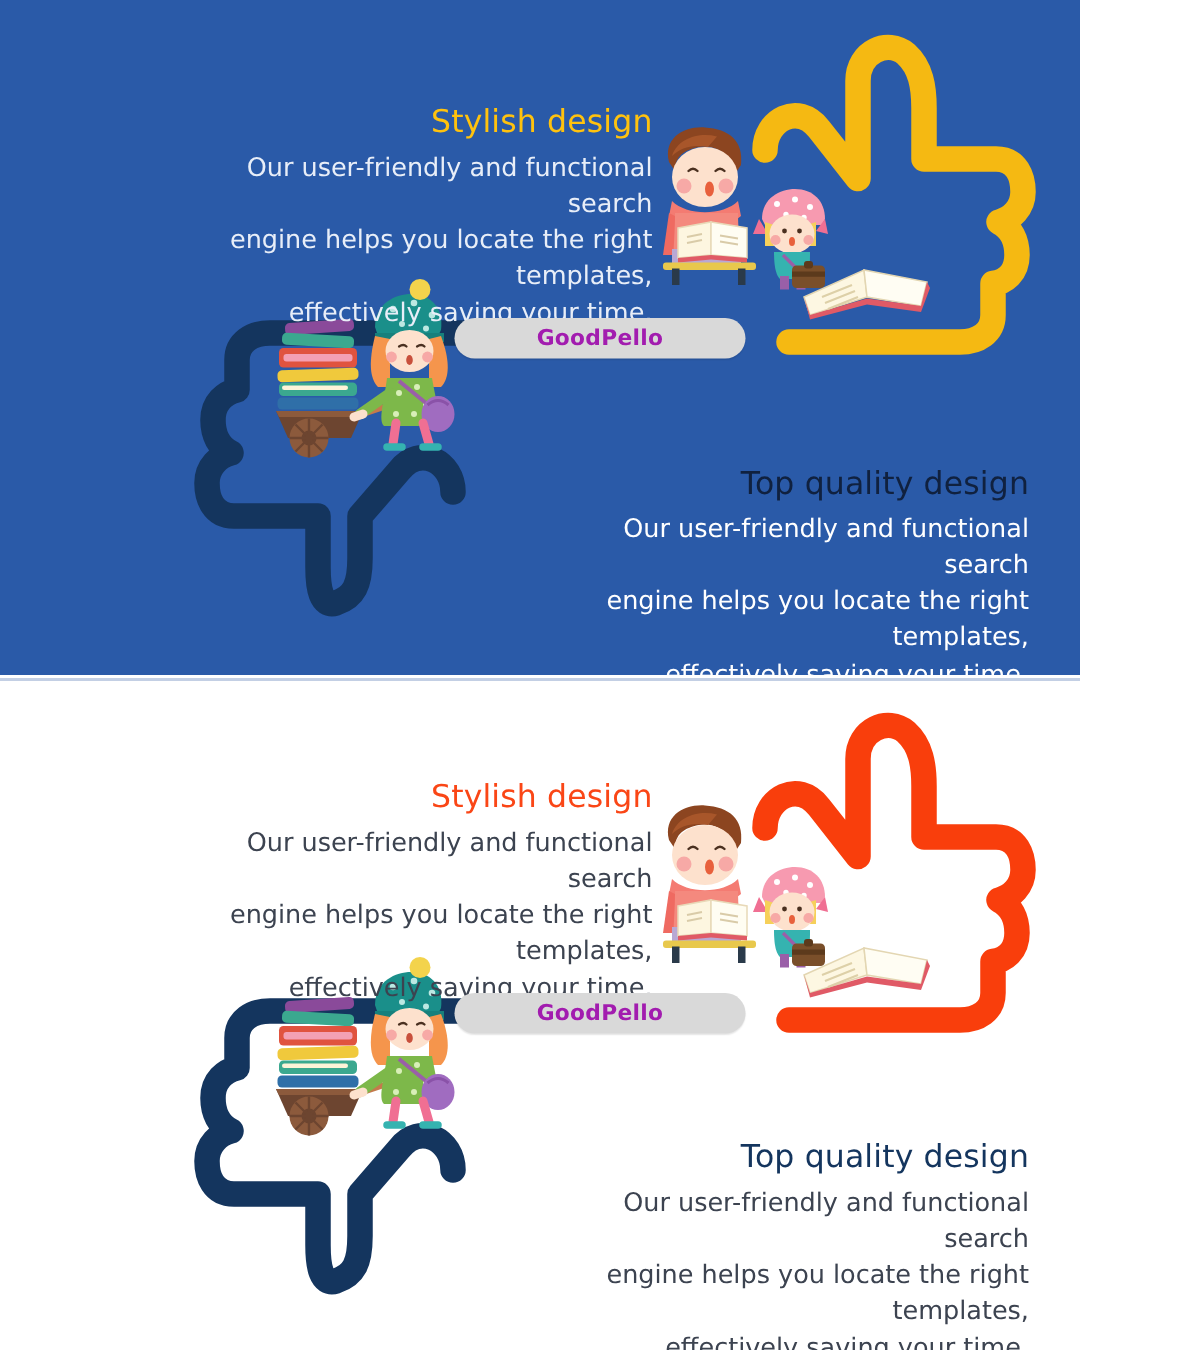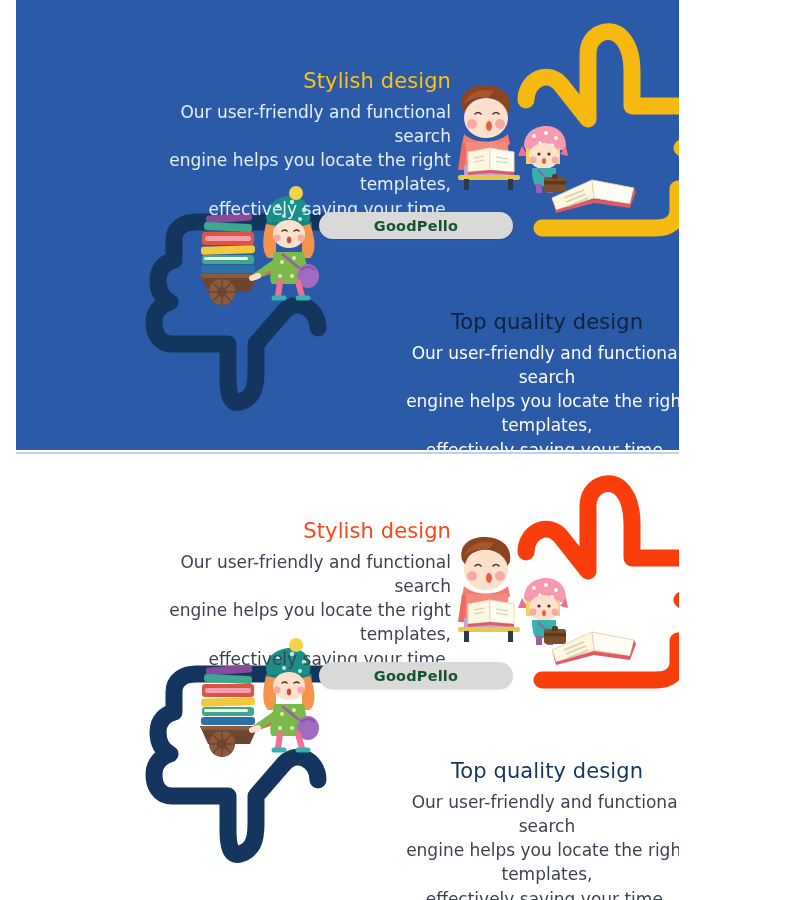--- a/index.html
+++ b/index.html
@@ -4,40 +4,40 @@
 <style>
   html,body{margin:0;padding:0;}
   body{
     width:800px;height:900px;
     font-family:"DejaVu Sans","Liberation Sans",sans-serif;
     background:#ffffff;
     overflow:hidden;
   }
   .page{position:relative;width:800px;height:900px;}
 
-  .panel{position:absolute;left:16px;width:663px;overflow:hidden;}
+  .panel{position:absolute;left:0;width:720px;overflow:hidden;}
   .panel-dark{top:0;height:450px;background:#2a5aa8;}
   .panel-light{top:452px;height:448px;background:#ffffff;border-top:2px solid #c3cfe4;}
 
   .stage{position:absolute;left:0;top:0;width:800px;height:450px;}
 
   
   .thumb-up{position:absolute;}
   .thumb-down{position:absolute;}
   .thumb-up svg,.thumb-down svg{display:block;overflow:visible;}
 
   
   .block-stylish{
     position:absolute;
     text-align:right;
     width:300px;
   }
   .block-top{
     position:absolute;
-    text-align:center;
+    text-align:right;
     width:310px;
   }
   .heading{
     font-size:21px;
     font-weight:400;
     letter-spacing:.1px;
     margin:0 0 7px 0;
     line-height:1.1;
   }
   .body-text{
@@ -61,21 +61,21 @@
   .panel-light .block-top .body-text{color:#3c4350;}
 
   
   .pill{
     position:absolute;
     width:194px;height:27px;
     border-radius:14px;
     background:#d9d9d9;
     display:flex;align-items:center;justify-content:center;
     font-size:14.5px;font-weight:bold;
-    color:#14532d;
+    color:#a21caf;
     letter-spacing:.2px;
     cursor:pointer;
     box-shadow:0 1px 1px rgba(0,0,0,.10);
   }
 
   
   .illus{position:absolute;}
   .illus svg{display:block;overflow:visible;}
 </style>
 </head>

